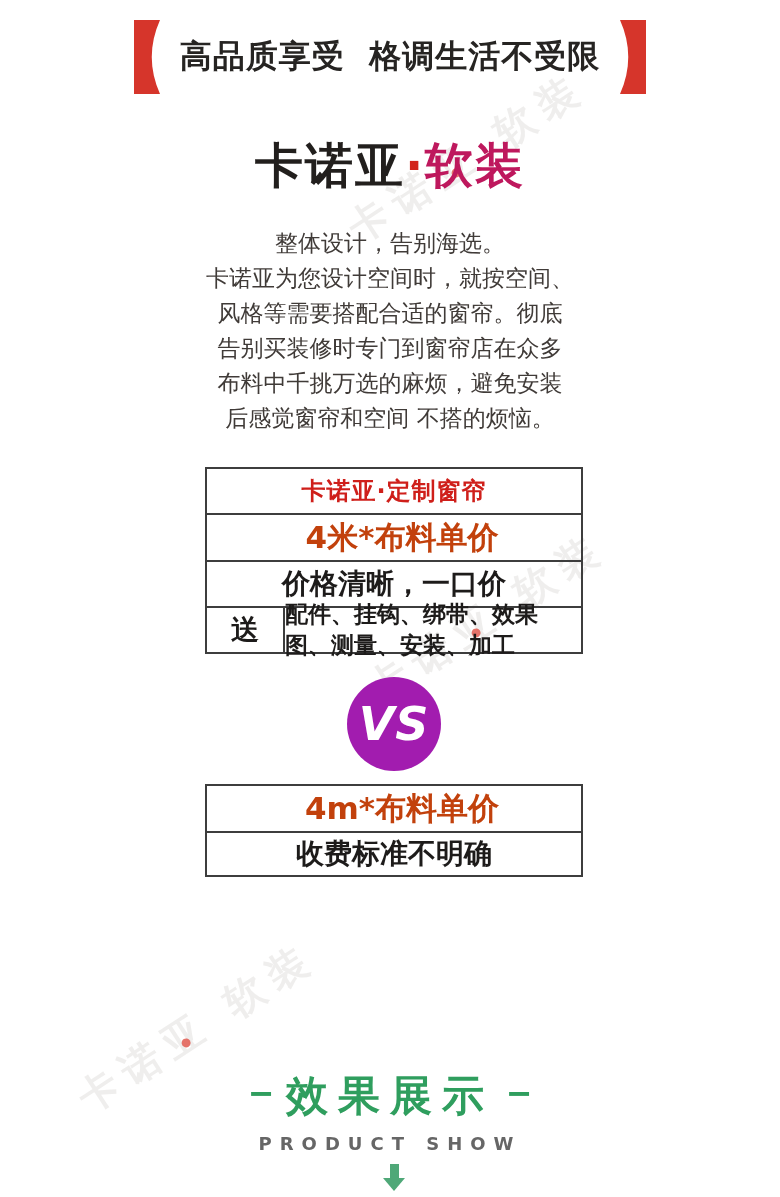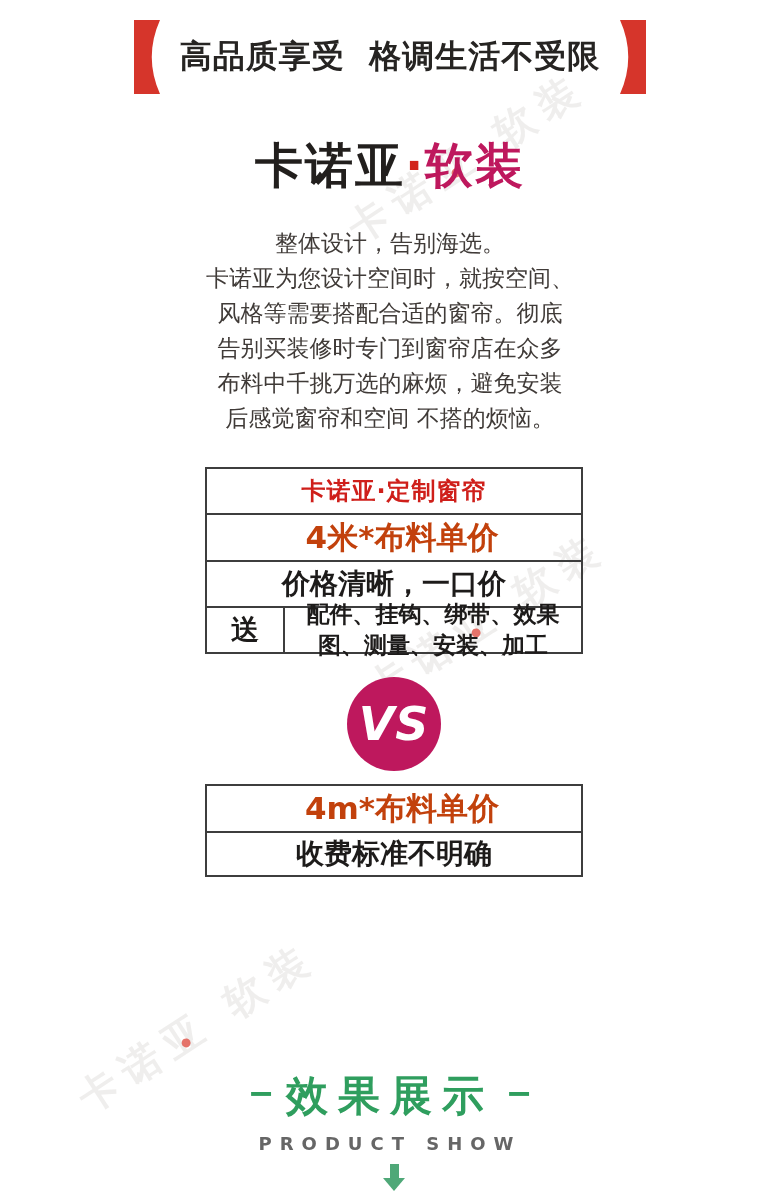--- a/index.html
+++ b/index.html
@@ -39,41 +39,41 @@
     font-size:23px;line-height:35px;color:#403b38;font-weight:500;
     white-space:pre-line;z-index:2;
   }
   
   .cmp-table{
     position:absolute;left:205px;width:378px;border:2px solid #3d3d3d;
     background:transparent;z-index:2;box-sizing:border-box;
   }
   .t1{top:467px;}
   .t2{top:784px;}
-  .trow{display:flex;align-items:center;justify-content:center;text-align:center;}
+  .trow{display:flex;align-items:center;justify-content:center;}
   .trow + .trow{border-top:2px solid #3d3d3d;}
   .trow-title{height:44px;font-size:24px;font-weight:bold;color:#cf1f1a;letter-spacing:1px;}
   .trow-price{height:45px;font-size:31px;font-weight:bold;color:#c2410c;padding-left:16px;}
   .trow-policy{height:44px;font-size:28px;font-weight:bold;color:#1d1b1a;}
   .t2 .trow-policy{height:42px;}
   .trow-split{height:44px;padding:0;justify-content:flex-start;}
   .t2 .trow-split{height:48px;}
   .cell-label{
     flex:0 0 76px;align-self:stretch;display:flex;align-items:center;justify-content:center;
     font-size:28px;font-weight:bold;color:#1d1b1a;border-right:2px solid #3d3d3d;
   }
   .cell-items{
     flex:1;display:flex;align-items:center;justify-content:center;
     font-size:23px;font-weight:bold;color:#1d1b1a;letter-spacing:0;
   }
   .t2 .cell-items{justify-content:flex-start;padding-left:30px;font-size:18px;}
   
   .vs{
     position:absolute;left:347px;top:677px;width:94px;height:94px;border-radius:50%;
-    background:#be185d;color:#ffffff;display:flex;align-items:center;justify-content:center;
+    background:#a21caf;color:#ffffff;display:flex;align-items:center;justify-content:center;
     font-size:46px;font-weight:bold;font-style:italic;z-index:2;letter-spacing:1px;
   }
   
   .sec-title{
     position:absolute;top:1068px;left:0;width:100%;text-align:center;
     color:#2f9e5e;font-weight:bold;z-index:2;
   }
   .sec-title .label{font-size:42px;letter-spacing:10px;vertical-align:middle;}
   .sec-title .dash{font-size:42px;vertical-align:middle;position:relative;top:-4px;margin:0 4px;}
   .sec-sub{

